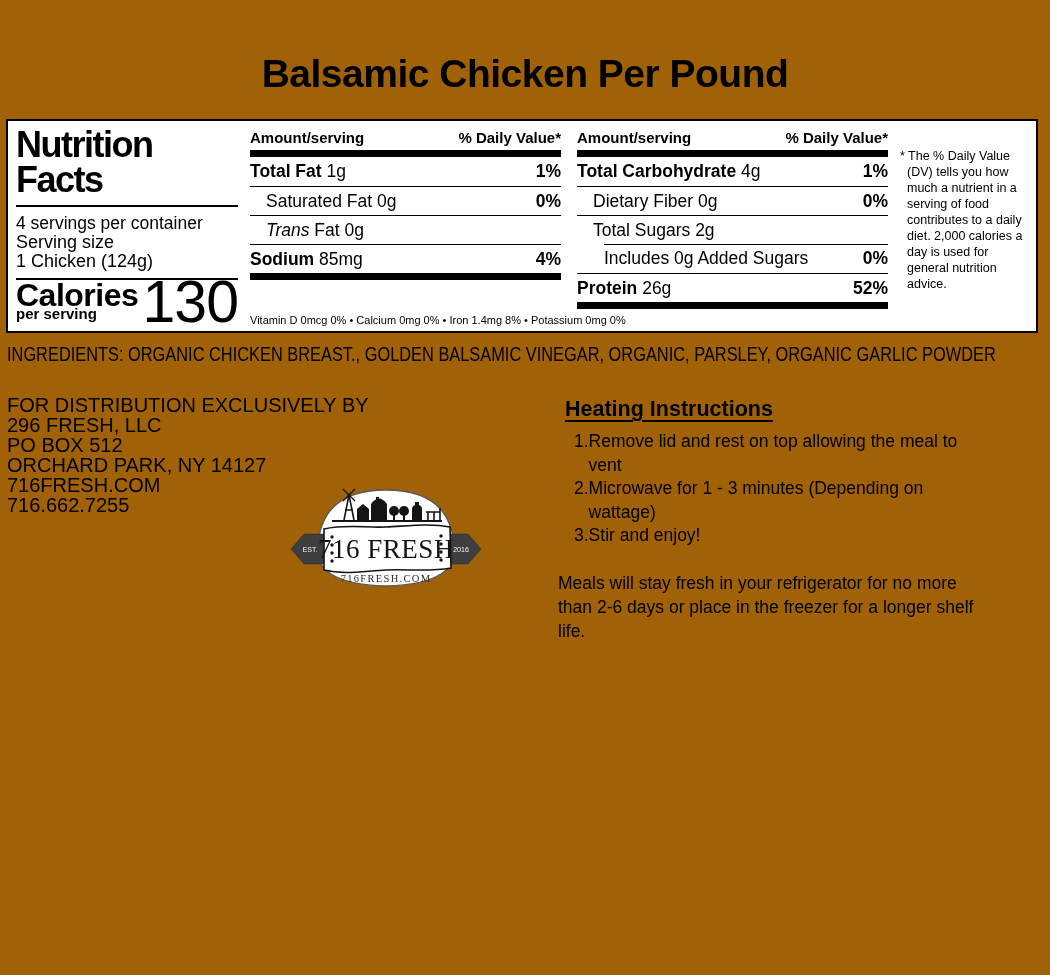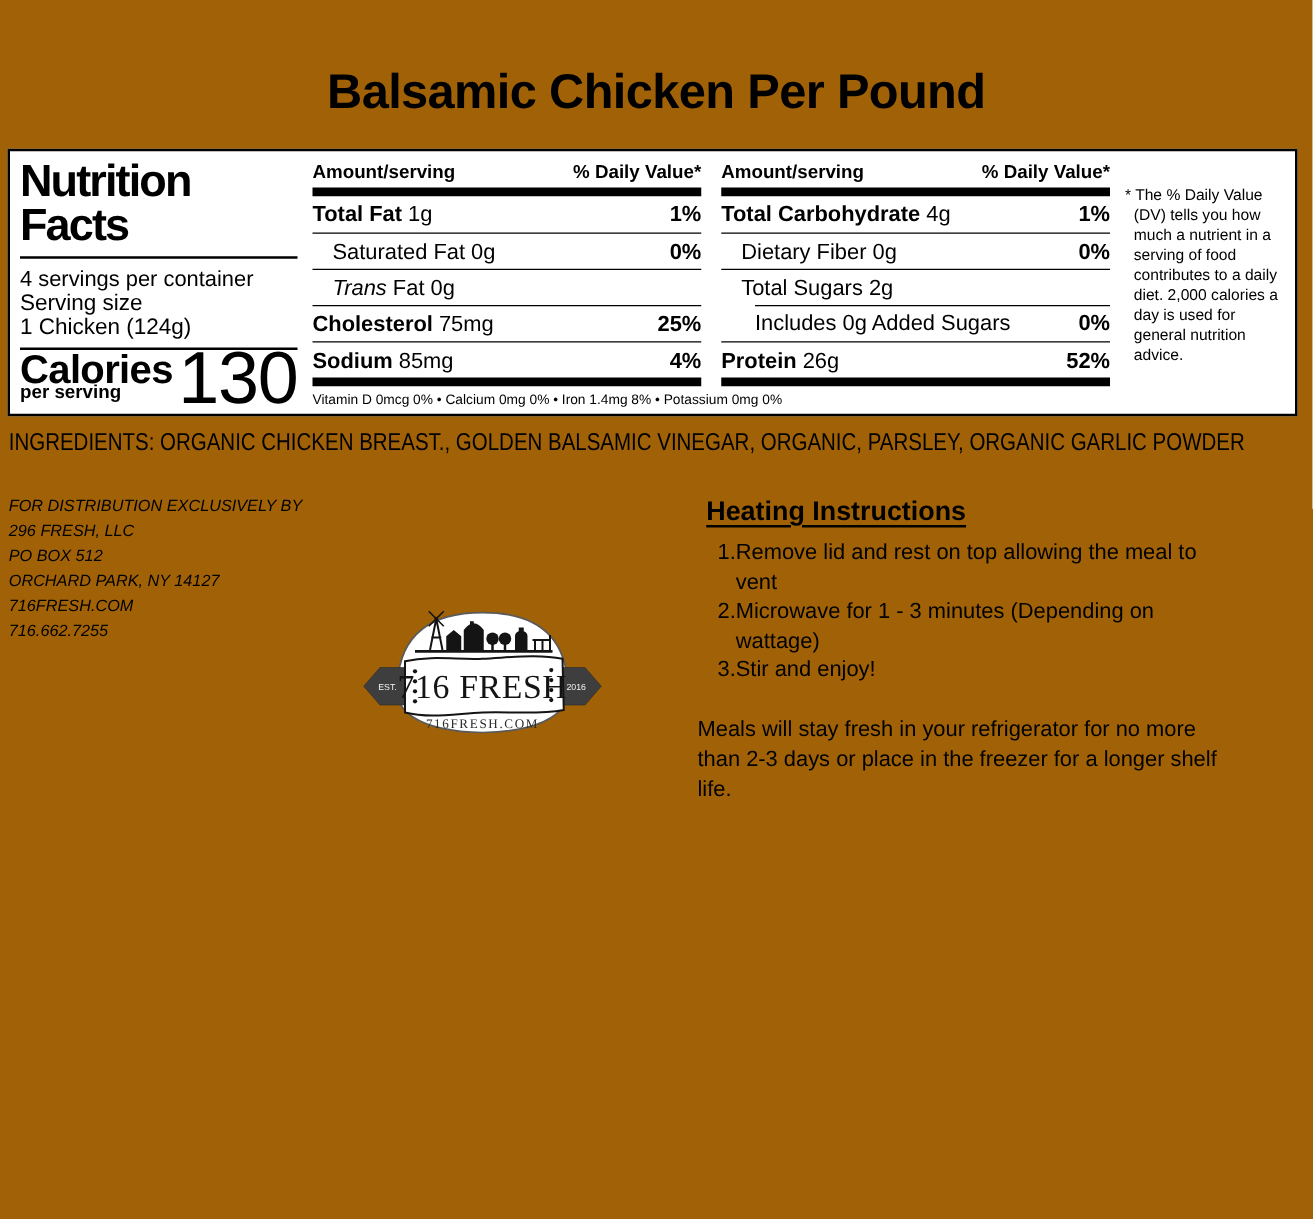--- a/index.html
+++ b/index.html
@@ -46,21 +46,21 @@
   .vitamins { margin-top:5px; font-size:11px; white-space:nowrap; }
 
   .nf-foot { width:128px; flex:none; font-size:12.5px; line-height:16px; margin-top:21px;
              padding-left:7px; text-indent:-7px; }
 
   
   .ingredients { position:absolute; left:7px; top:343px; white-space:nowrap; }
   .ingredients .squeeze { display:inline-block; font-size:19.5px; transform:scaleX(0.84); transform-origin:0 0; }
 
   
-  .distribution { position:absolute; left:7px; top:395px; font-size:13px; line-height:20px;font-style:italic; }
+  .distribution { position:absolute; left:7px; top:395px; font-size:20px; line-height:20px; }
 
   
   .logo { position:absolute; left:288px; top:483px; width:196px; height:112px; }
 
   
   .right-block { position:absolute; left:558px; top:397px; width:432px; }
   .heat-title { font-size:21.5px; font-weight:bold; margin-left:7px;
                 text-decoration:underline; text-decoration-thickness:2px; text-underline-offset:4px; }
   .steps { margin:8px 0 0 16px; width:385px; font-size:17.5px; line-height:23.5px; }
   .step { display:flex; }
@@ -109,24 +109,20 @@
             <span class="nname"><span class="b">Total Fat</span><span> 1g</span></span>
             <span class="dv">1%</span>
           </div>
           <div class="nrow ind1">
             <span class="nname"><span>Saturated Fat 0g</span></span>
             <span class="dv">0%</span>
           </div>
           <div class="nrow ind1">
             <span class="nname"><span class="it">Trans</span><span> Fat 0g</span></span>
             <span class="dv"></span>
-          </div>
-          <div class="nrow">
-            <span class="nname"><span class="b">Cholesterol</span><span> 75mg</span></span>
-            <span class="dv">25%</span>
           </div>
           <div class="nrow">
             <span class="nname"><span class="b">Sodium</span><span> 85mg</span></span>
             <span class="dv">4%</span>
           </div>
           <div class="thickbar"></div>
         </div>
 
         <div class="ncol">
           <div class="nhead">
@@ -238,16 +234,16 @@
       </div>
       <div class="step">
         <span class="num">2.</span>
         <span class="txt"> Microwave for 1 - 3 minutes (Depending on wattage)</span>
       </div>
       <div class="step">
         <span class="num">3.</span>
         <span class="txt">Stir and enjoy!</span>
       </div>
     </div>
-    <div class="fridge-note">Meals will stay fresh in your refrigerator for no more than 2-3 days or place in the freezer for a longer shelf life.</div>
+    <div class="fridge-note">Meals will stay fresh in your refrigerator for no more than 2-6 days or place in the freezer for a longer shelf life.</div>
   </div>
 
 </div>
 
 </body></html>

